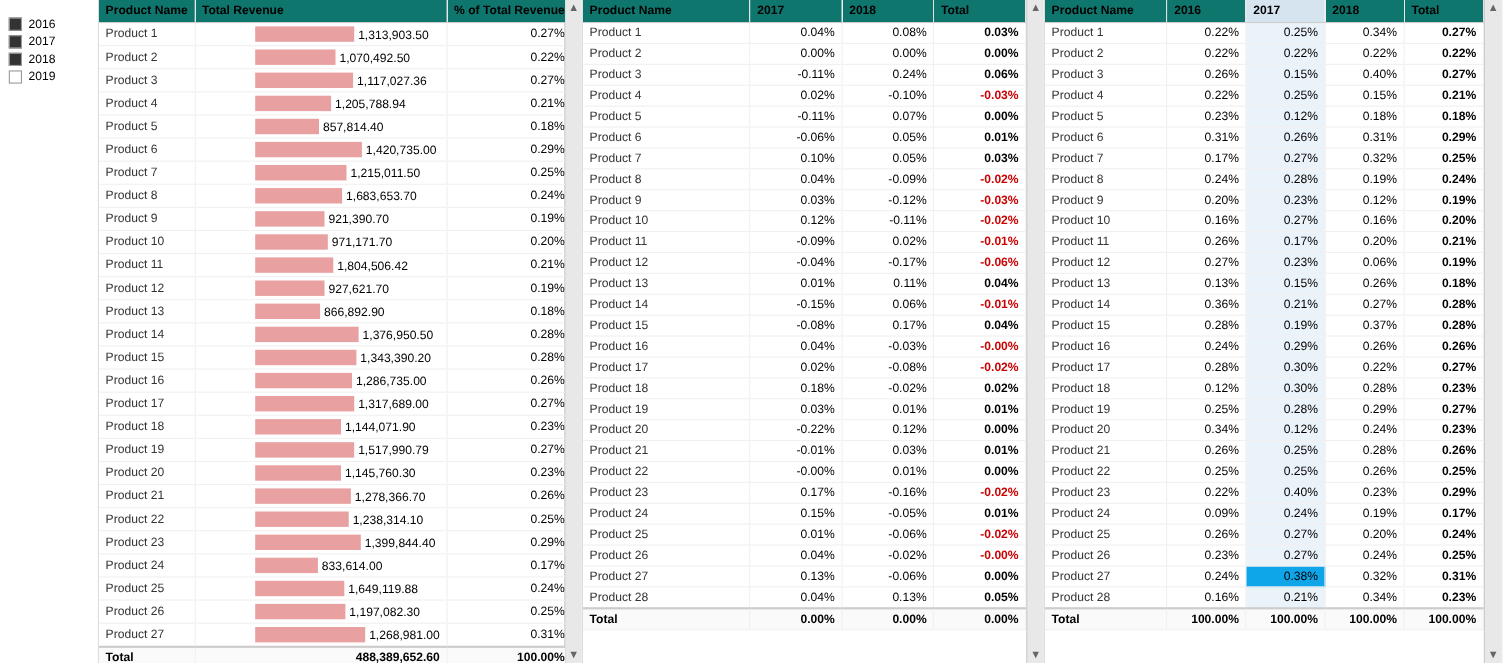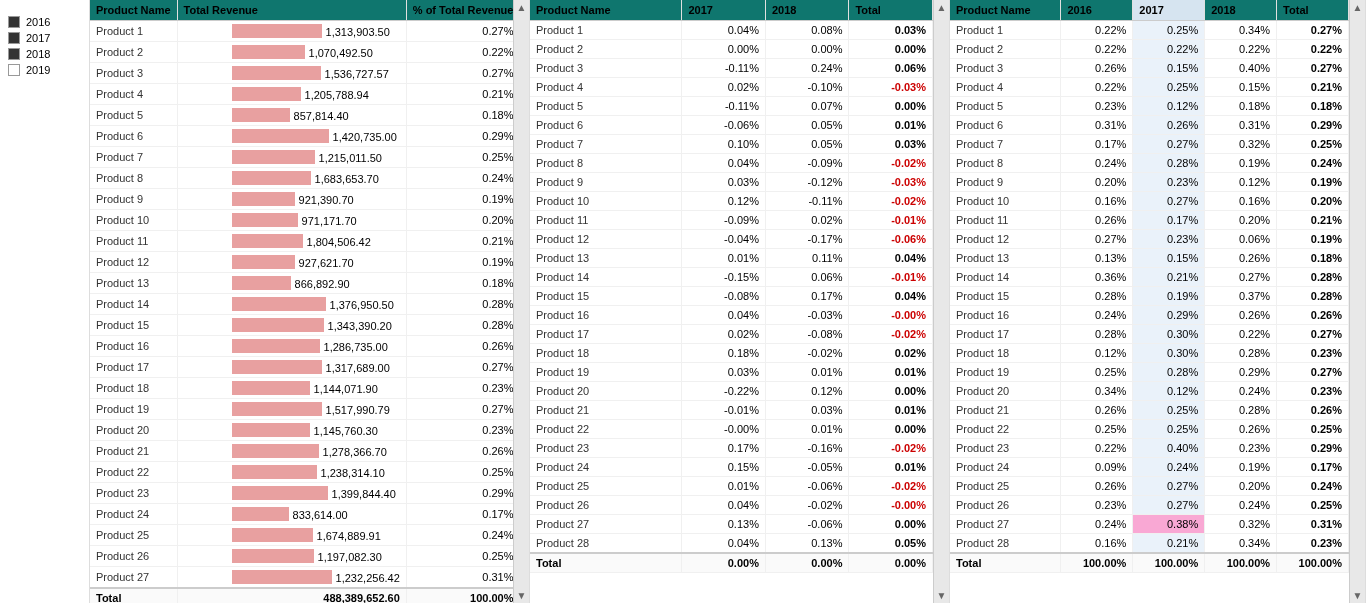--- a/index.html
+++ b/index.html
@@ -226,21 +226,21 @@
         <span>1,070,492.50</span>
       </div>
     </td>
     <td class="cell-pct">0.22%</td>
   </tr>
             <tr>
     <td class="cell-name">Product 3</td>
     <td class="cell-num">
       <div class="cell-bar-container">
         <div class="bar" style="width:89px;"></div>
-        <span>1,536,727.57</span>
+        <span>1,117,027.36</span>
       </div>
     </td>
     <td class="cell-pct">0.27%</td>
   </tr>
             <tr>
     <td class="cell-name">Product 4</td>
     <td class="cell-num">
       <div class="cell-bar-container">
         <div class="bar" style="width:69px;"></div>
         <span>1,205,788.94</span>
@@ -446,41 +446,41 @@
         <span>833,614.00</span>
       </div>
     </td>
     <td class="cell-pct">0.17%</td>
   </tr>
             <tr>
     <td class="cell-name">Product 25</td>
     <td class="cell-num">
       <div class="cell-bar-container">
         <div class="bar" style="width:81px;"></div>
-        <span>1,674,889.91</span>
+        <span>1,649,119.88</span>
       </div>
     </td>
     <td class="cell-pct">0.24%</td>
   </tr>
             <tr>
     <td class="cell-name">Product 26</td>
     <td class="cell-num">
       <div class="cell-bar-container">
         <div class="bar" style="width:82px;"></div>
         <span>1,197,082.30</span>
       </div>
     </td>
     <td class="cell-pct">0.25%</td>
   </tr>
             <tr>
     <td class="cell-name">Product 27</td>
     <td class="cell-num">
       <div class="cell-bar-container">
         <div class="bar" style="width:100px;"></div>
-        <span>1,232,256.42</span>
+        <span>1,268,981.00</span>
       </div>
     </td>
     <td class="cell-pct">0.31%</td>
   </tr>
             <tr class="total-row">
   <td>Total</td>
   <td class="cell-num">488,389,652.60</td>
   <td class="cell-pct">100.00%</td>
 </tr>
           </tbody>
@@ -882,21 +882,21 @@
             <tr>
     <td class="cell-name">Product 26</td>
     <td class="cell-pct">0.23%</td>
     <td class="cell-pct" style="background:#eaf2fa;">0.27%</td>
     <td class="cell-pct">0.24%</td>
     <td class="cell-pct bold">0.25%</td>
   </tr>
             <tr>
     <td class="cell-name">Product 27</td>
     <td class="cell-pct">0.24%</td>
-    <td class="cell-pct" style="background:#f9a8d4;">0.38%</td>
+    <td class="cell-pct" style="background:#0ea5e9;">0.38%</td>
     <td class="cell-pct">0.32%</td>
     <td class="cell-pct bold">0.31%</td>
   </tr>
             <tr>
     <td class="cell-name">Product 28</td>
     <td class="cell-pct">0.16%</td>
     <td class="cell-pct" style="background:#eaf2fa;">0.21%</td>
     <td class="cell-pct">0.34%</td>
     <td class="cell-pct bold">0.23%</td>
   </tr>

